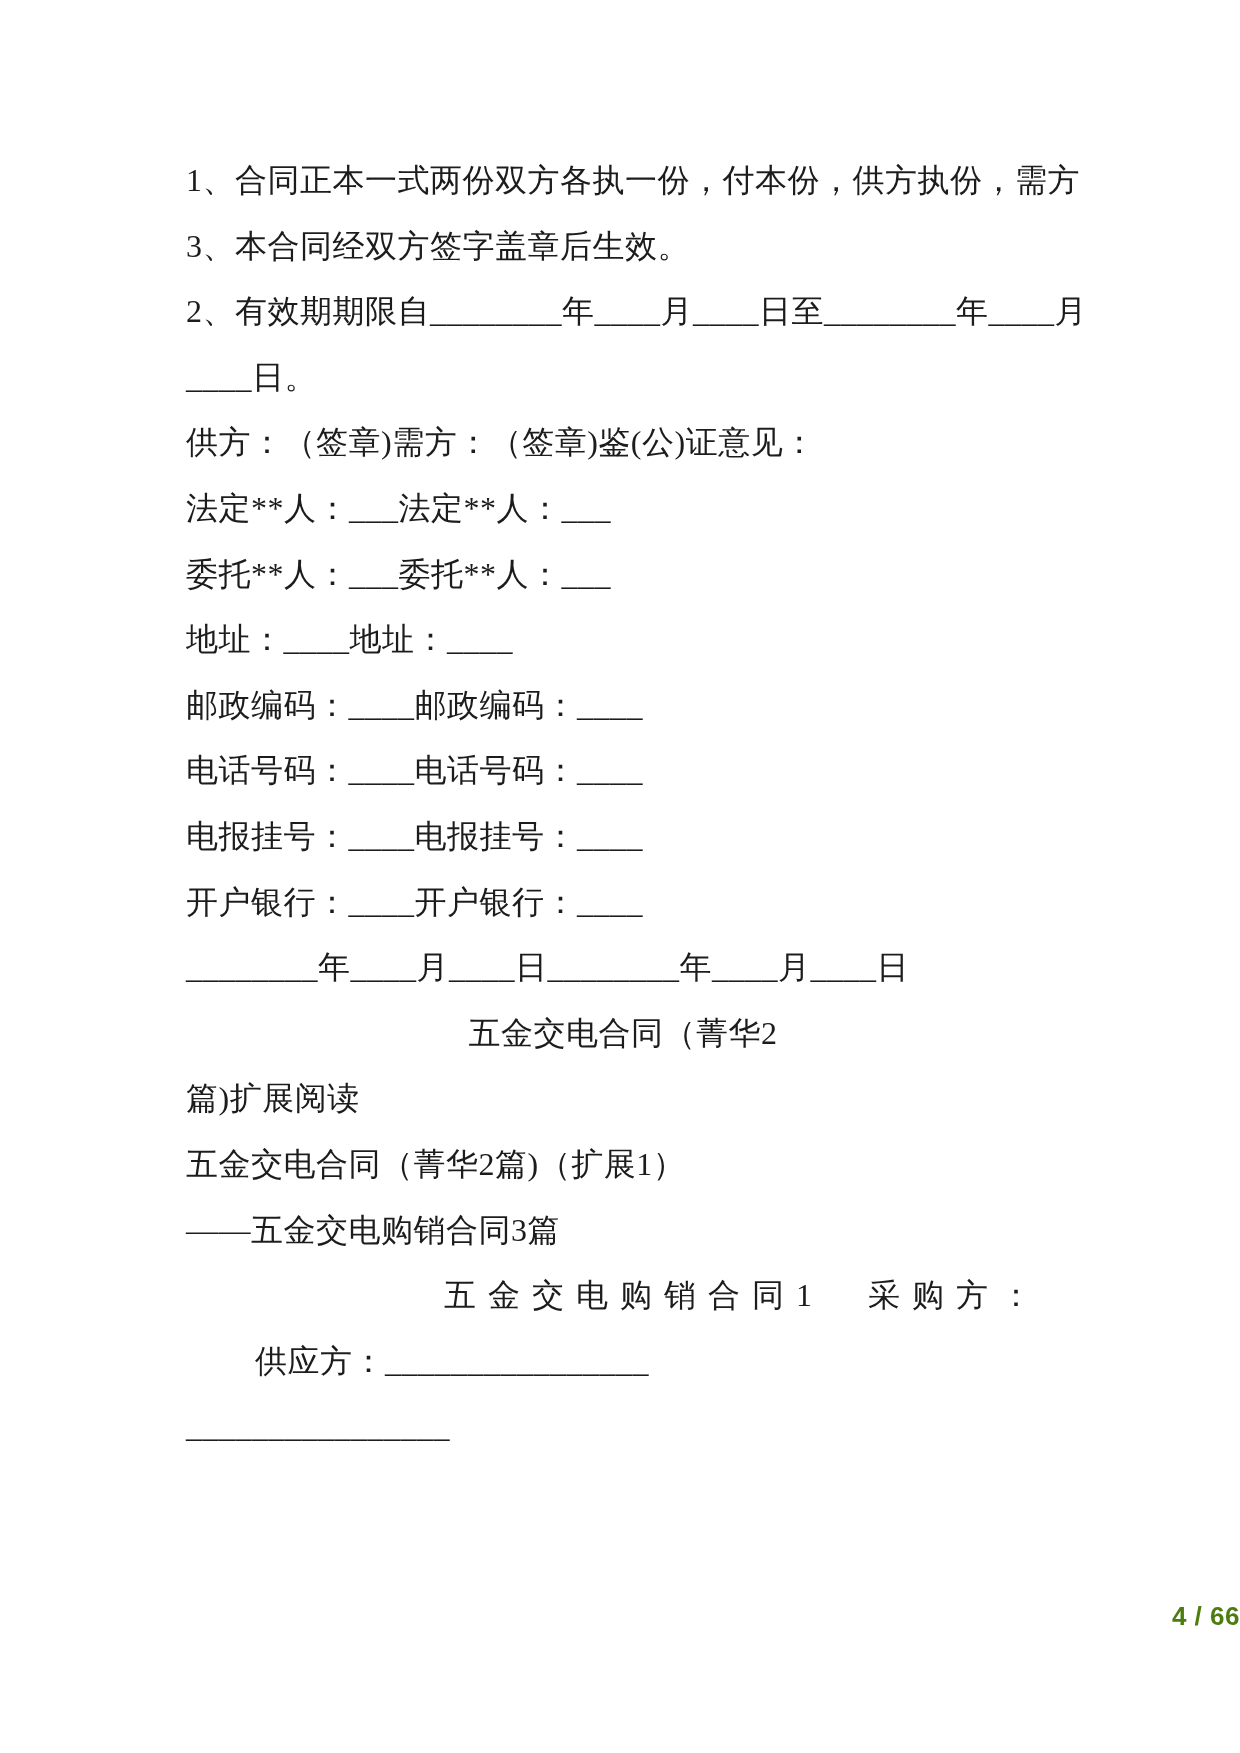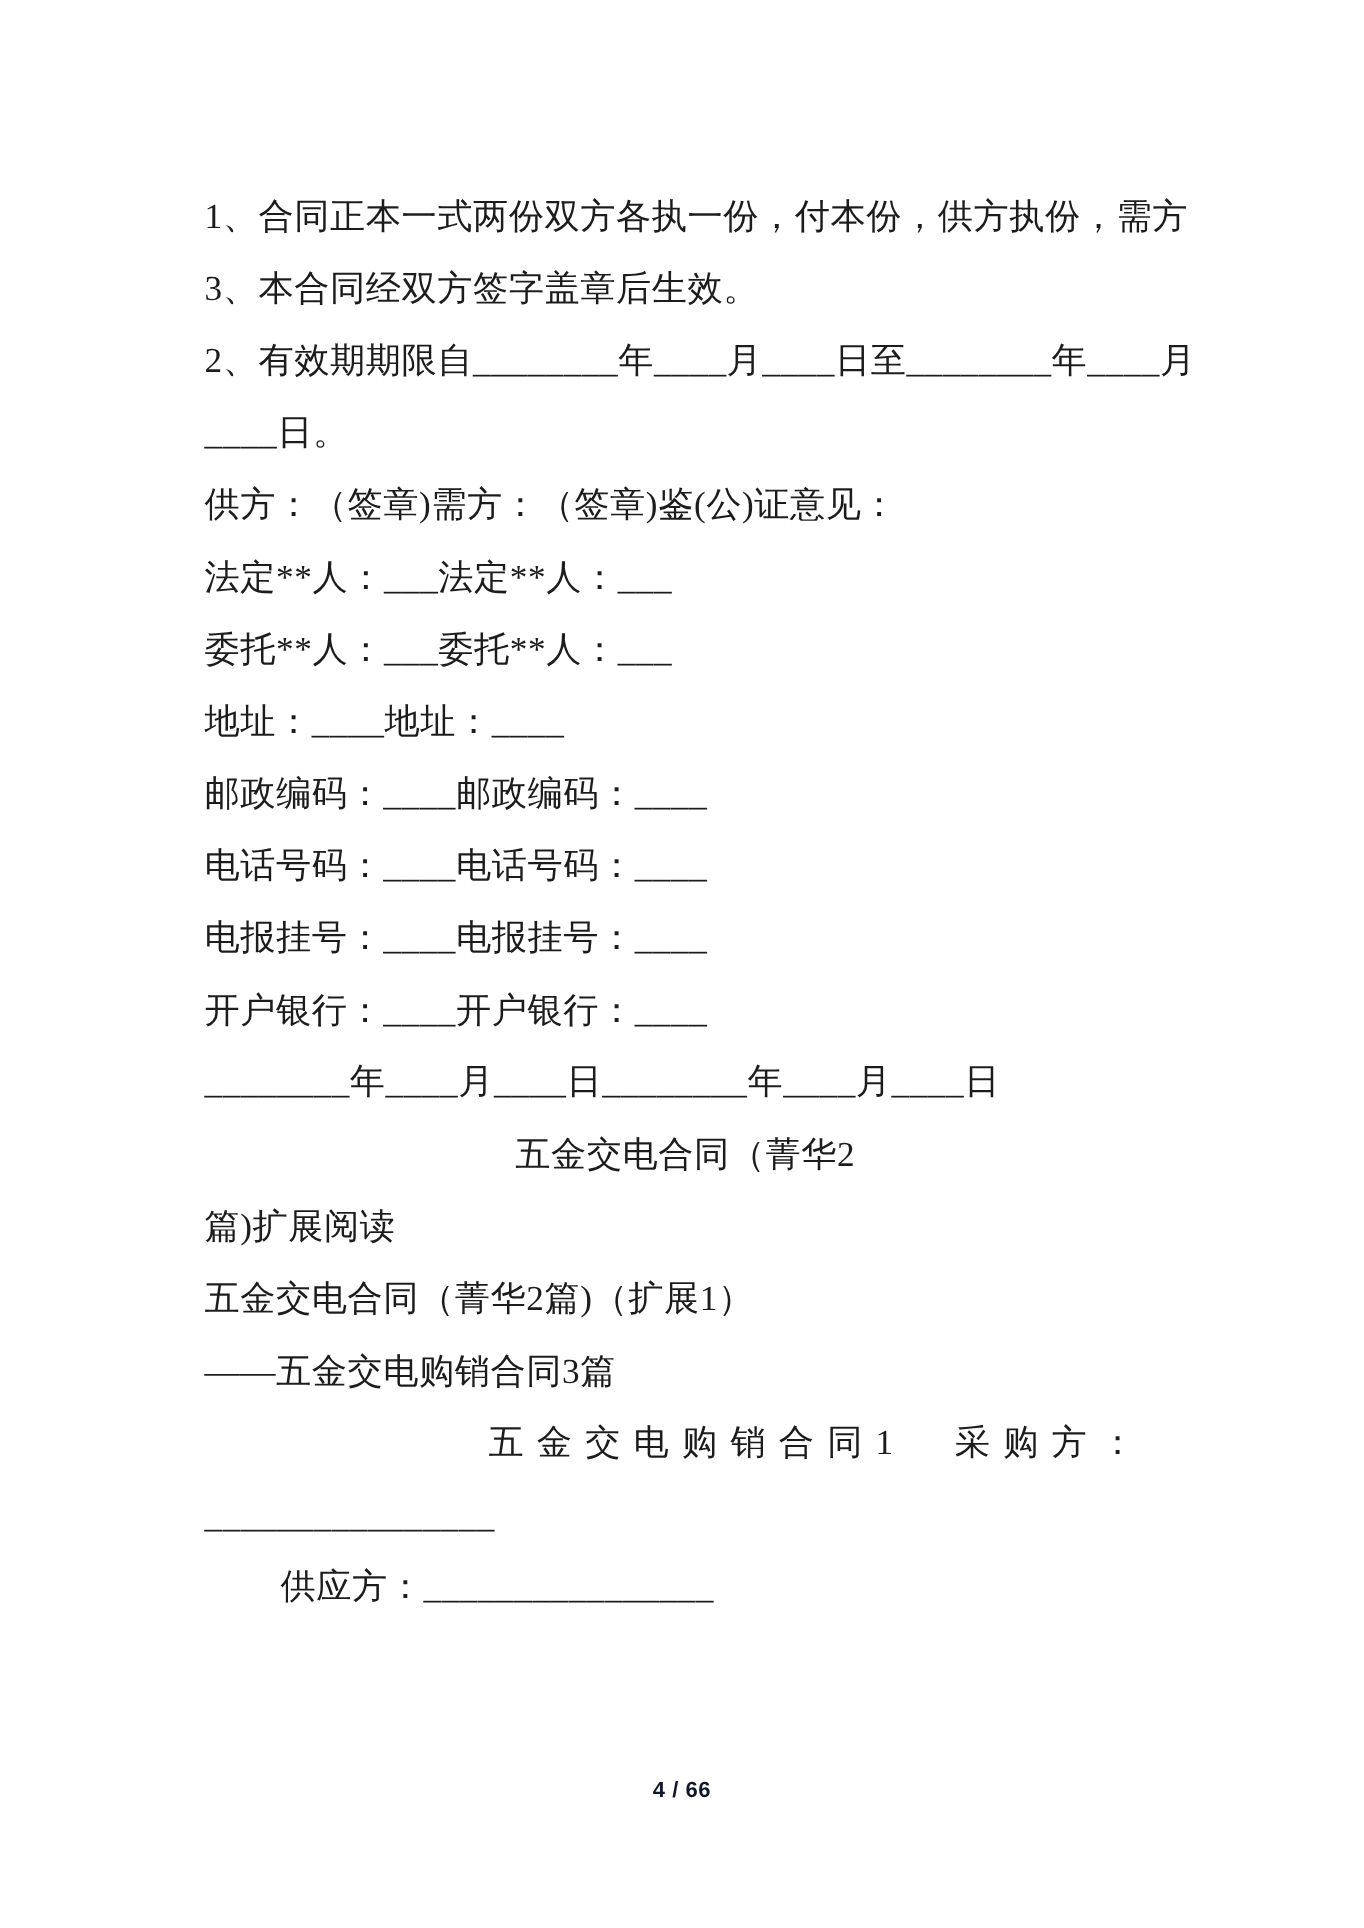--- a/index.html
+++ b/index.html
@@ -9,21 +9,21 @@
   body {
     width: 1240px;
     height: 1753px;
     position: relative;
     background: #ffffff;
     overflow: hidden;
     font-family: "Liberation Serif", "DejaVu Serif", serif;
   }
   .page {
     position: absolute;
-    left: 0; top: 16px;
+    left: 0; top: 0;
     width: 1240px;
     height: 1587px;
     background: #ffffff;
   }
   .content {
     position: absolute;
     left: 186px;
     top: 148px;
     width: 874px;
     color: #1c1c1c;
@@ -41,25 +41,25 @@
   .line--spread {
     margin-left: 258px;
     letter-spacing: 12px;
   }
   .line--indent { text-indent: 69px; }
   .footer {
     position: absolute;
     left: 0;
     top: 1601px;
     width: 1240px;
-    text-align: center;
+    text-align: right;
     font-family: "Liberation Sans", "DejaVu Sans", sans-serif;
     font-weight: bold;
-    font-size: 20px;
-    color: #0f172a;
+    font-size: 26px;
+    color: #4d7c0f;
     letter-spacing: 0.5px;
   }
 </style>
 </head>
 <body>
 
 <div class="page">
   <div class="content">
     <div class="line">1、合同正本一式两份双方各执一份，付本份，供方执份，需方</div>
     <div class="line">3、本合同经双方签字盖章后生效。</div>
@@ -72,18 +72,18 @@
     <div class="line">邮政编码：____邮政编码：____</div>
     <div class="line">电话号码：____电话号码：____</div>
     <div class="line">电报挂号：____电报挂号：____</div>
     <div class="line">开户银行：____开户银行：____</div>
     <div class="line">________年____月____日________年____月____日</div>
     <div class="line line--right">五金交电合同（菁华2</div>
     <div class="line">篇)扩展阅读</div>
     <div class="line line--center">五金交电合同（菁华2篇)（扩展1）</div>
     <div class="line">——五金交电购销合同3篇</div>
     <div class="line line--spread">五金交电购销合同1　采购方：</div>
+    <div class="line line--indent">供应方：________________</div>
     <div class="line">________________</div>
-    <div class="line line--indent">供应方：________________</div>
   </div>
 
   <div class="footer">4 / 66</div>
 </div>
 
 </body></html>

